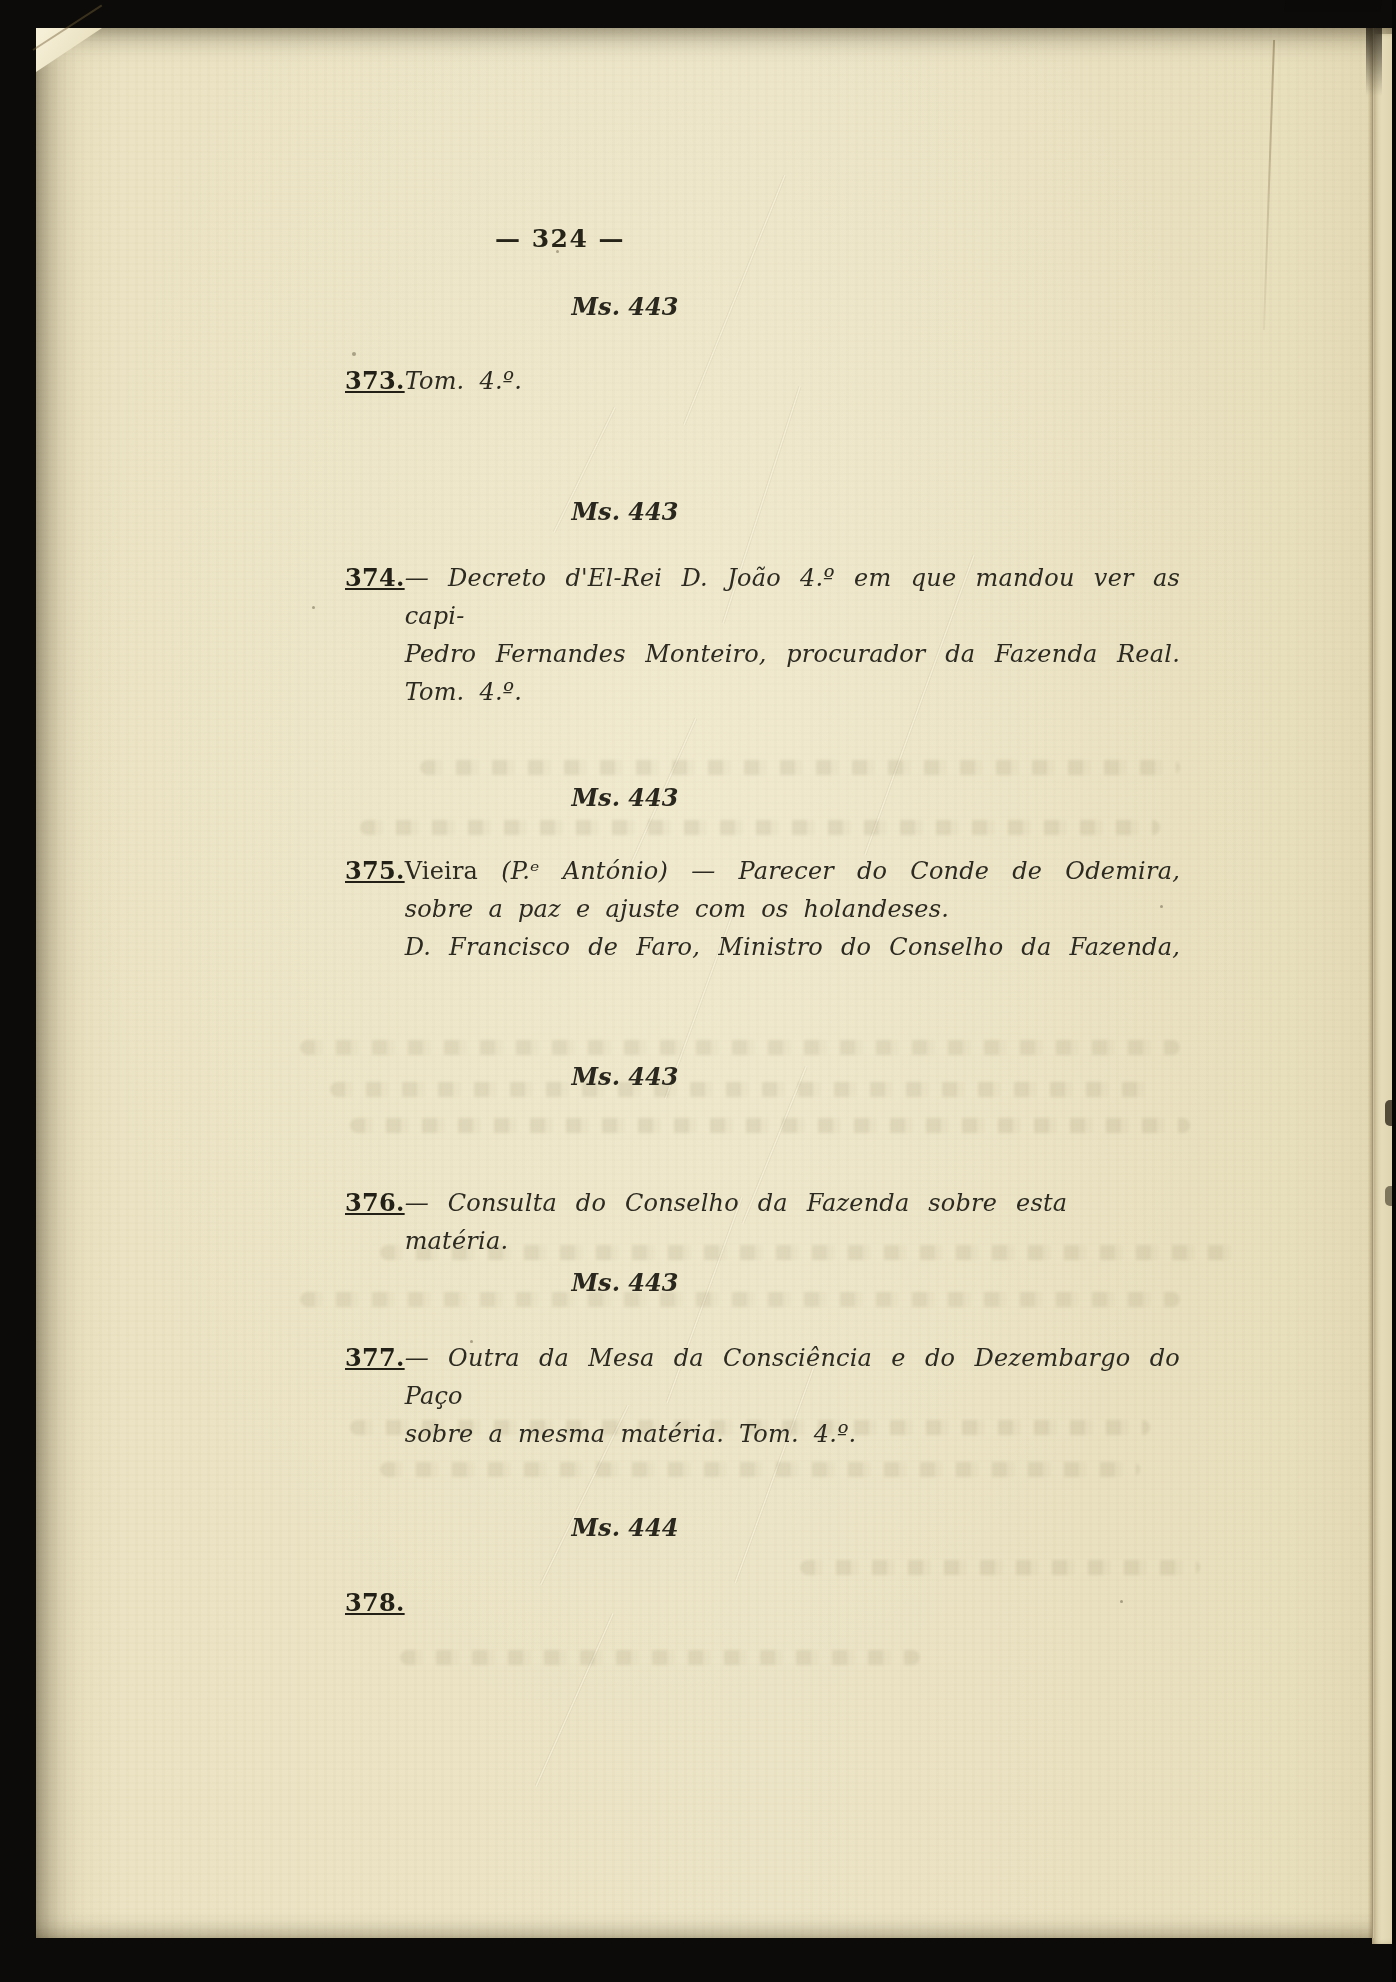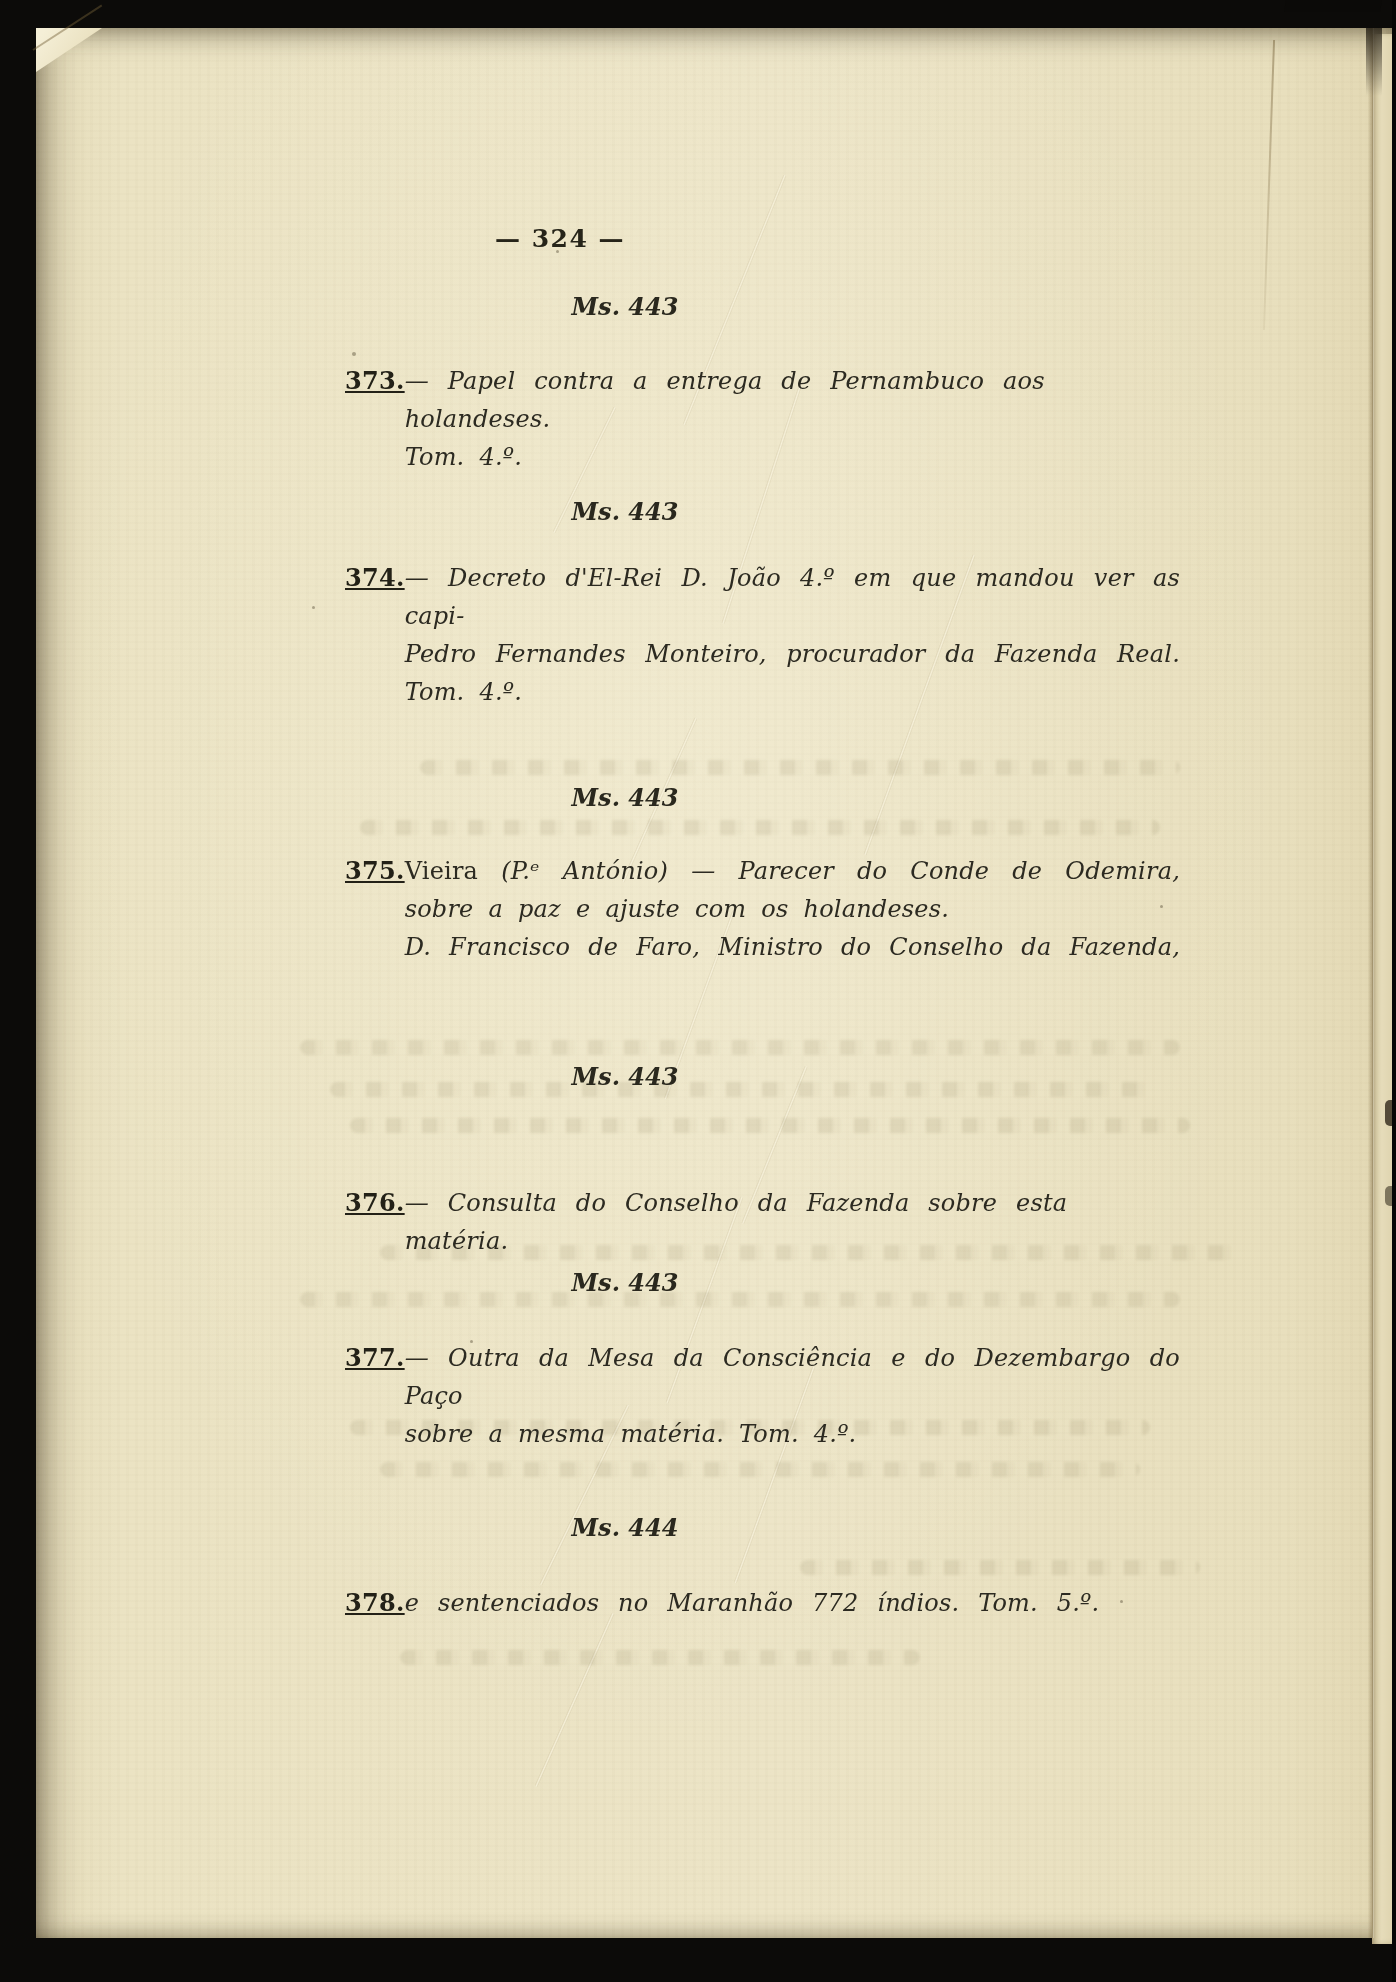--- a/index.html
+++ b/index.html
@@ -105,21 +105,20 @@
     <div class="speck" style="left:1084px;top:1572px;width:3px;height:3px;"></div>
 
     <div class="text-layer">
 
       <div class="pageno" style="top:196px">— 324 —</div>
 
       <div class="ms" style="top:263px">Ms. 443</div>
       <div class="entry" style="top:334px">
         <div class="num">373.</div>
         <div class="ebody">
-          <div class="tl wide">— Papel contra a entrega de Pernambuco aos holandeses.</div>
           <div class="tl end">Tom. 4.º.</div>
         </div>
       </div>
 
       <div class="ms" style="top:468px">Ms. 443</div>
       <div class="entry" style="top:531px">
         <div class="num">374.</div>
         <div class="ebody">
           <div class="tl fill">— Decreto d'El-Rei D. João 4.º em que mandou ver as capi-</div>
           <div class="tl fill">Pedro Fernandes Monteiro, procurador da Fazenda Real.</div>
@@ -151,21 +150,20 @@
         <div class="ebody">
           <div class="tl fill">— Outra da Mesa da Consciência e do Dezembargo do Paço</div>
           <div class="tl end">sobre a mesma matéria. Tom. 4.º.</div>
         </div>
       </div>
 
       <div class="ms" style="top:1484px">Ms. 444</div>
       <div class="entry" style="top:1556px">
         <div class="num">378.</div>
         <div class="ebody">
-          <div class="tl wide">e sentenciados no Maranhão 772 índios. Tom. 5.º.</div>
         </div>
       </div>
 
     </div>
   </div>
 
   <div class="top-notch"></div>
 </div>
 
 </body></html>

